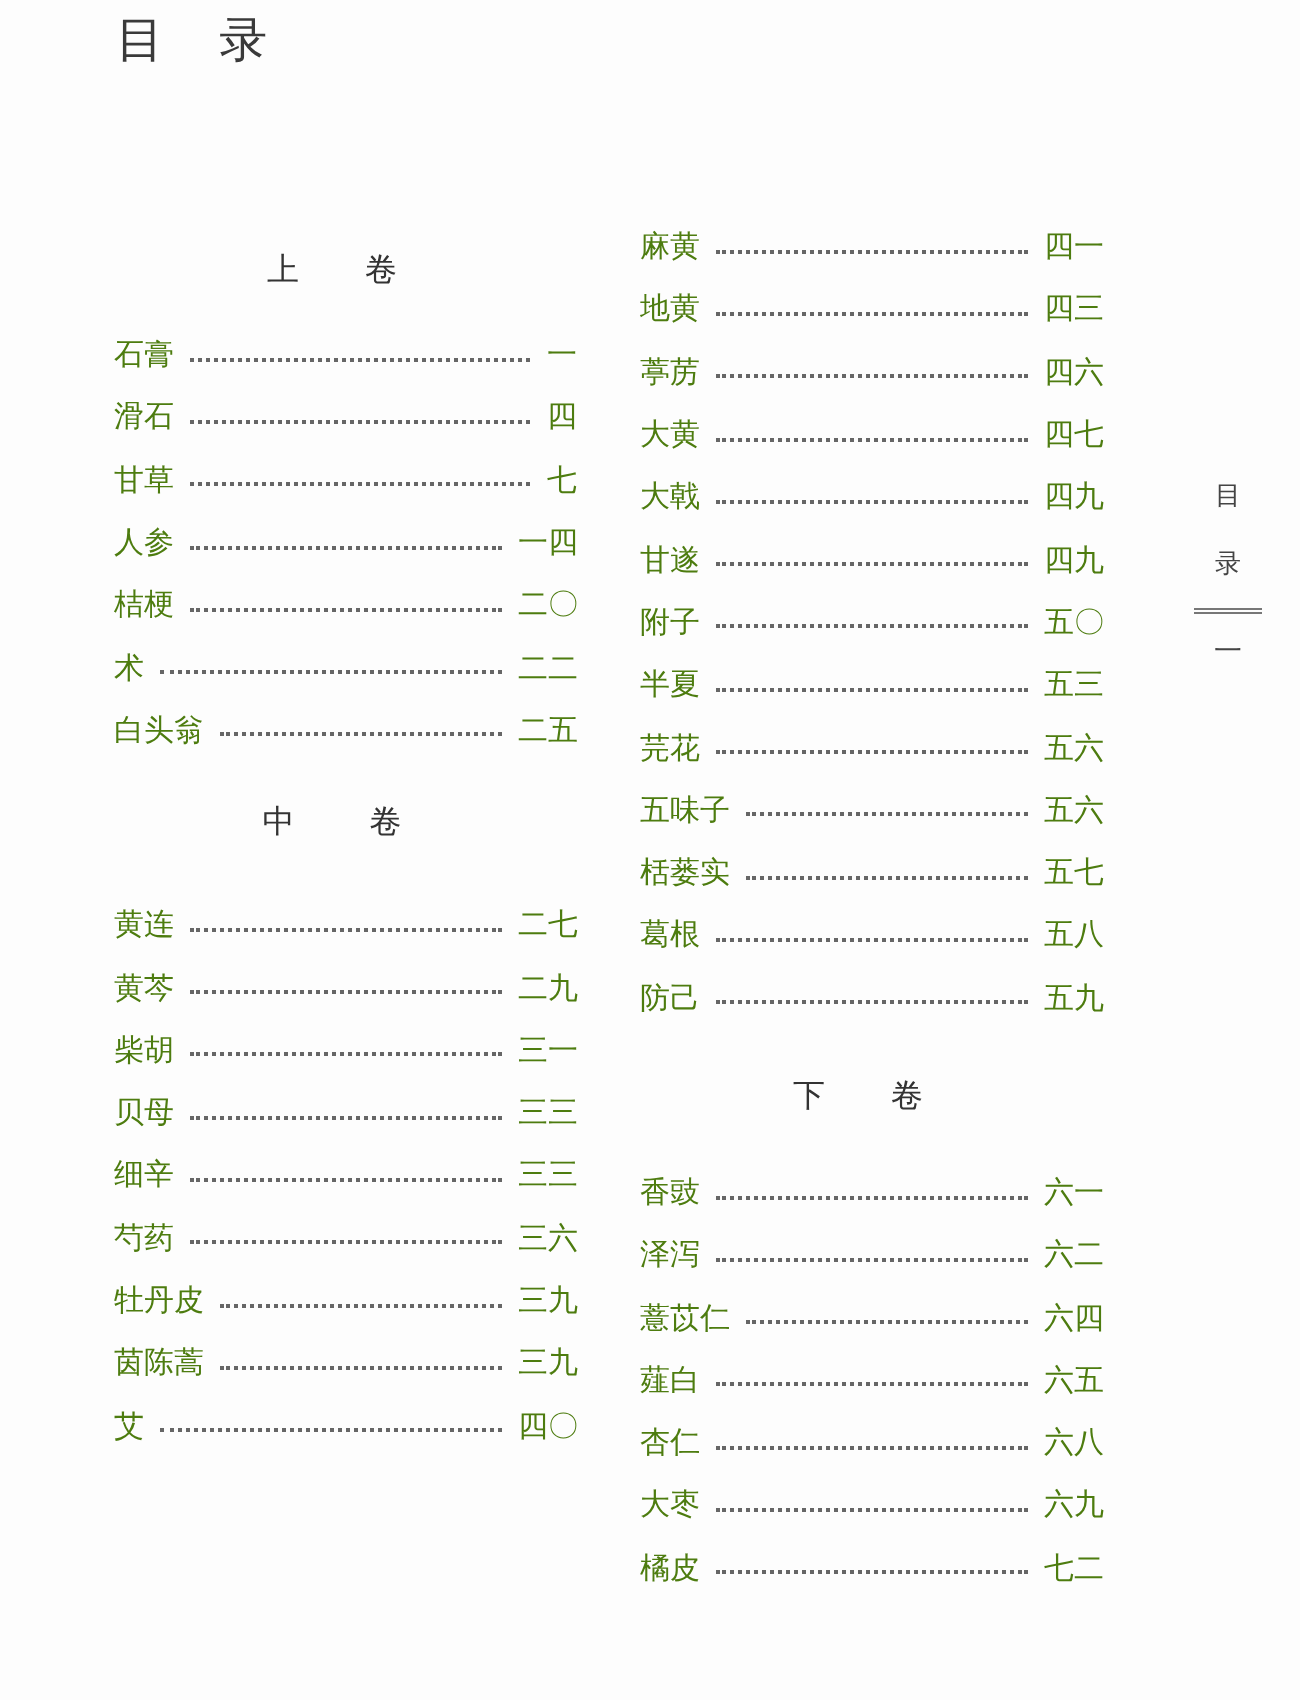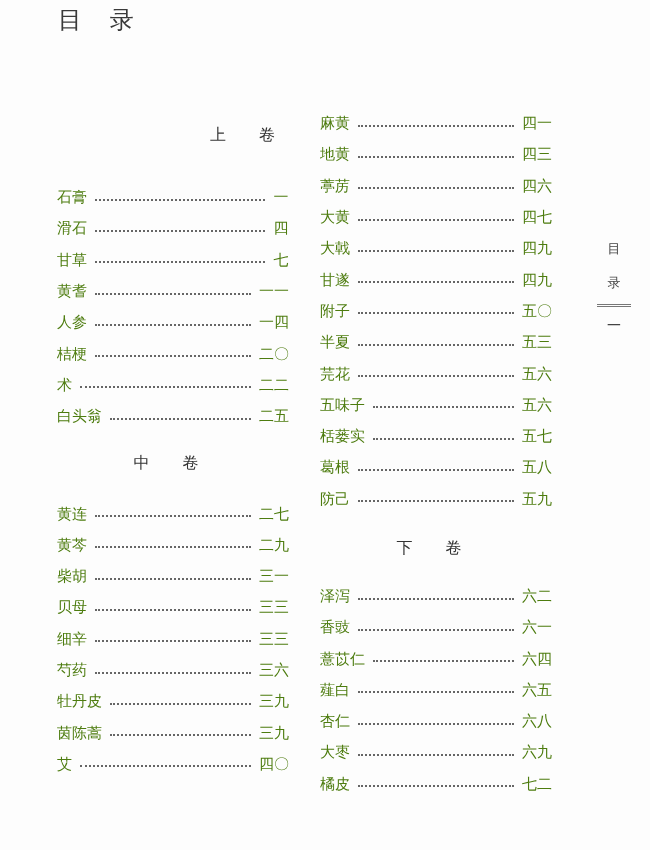--- a/index.html
+++ b/index.html
@@ -84,64 +84,59 @@
       height: 1px;
     }
     .side-tab .num { display: block; font-size: 14px; }
   </style>
 </head>
 <body>
 
 <div class="page-title">目 录</div>
 
 <div class="column col-left">
-  <div class="section-heading" style="margin-bottom:36px;text-align:right;">上 卷</div>
+  <div class="section-heading" style="margin-bottom:16px;">上 卷</div>
 
   <div class="entry">
       <span class="name">石膏</span>
       <span class="leader"></span>
       <span class="page">一</span>
     </div>
   <div class="entry">
       <span class="name">滑石</span>
       <span class="leader"></span>
       <span class="page">四</span>
     </div>
   <div class="entry">
       <span class="name">甘草</span>
       <span class="leader"></span>
       <span class="page">七</span>
     </div>
   <div class="entry">
-      <span class="name">黄耆</span>
-      <span class="leader"></span>
-      <span class="page">一一</span>
-    </div>
-  <div class="entry">
       <span class="name">人参</span>
       <span class="leader"></span>
       <span class="page">一四</span>
     </div>
   <div class="entry">
       <span class="name">桔梗</span>
       <span class="leader"></span>
       <span class="page">二〇</span>
     </div>
   <div class="entry">
       <span class="name">术</span>
       <span class="leader"></span>
       <span class="page">二二</span>
     </div>
   <div class="entry">
       <span class="name">白头翁</span>
       <span class="leader"></span>
       <span class="page">二五</span>
     </div>
 
-  <div class="section-heading" style="margin-top:20px;margin-bottom:24px;">中 卷</div>
+  <div class="section-heading" style="margin-top:20px;margin-bottom:24px;font-family:Liberation Mono, monospace;">中 卷</div>
 
   <div class="entry">
       <span class="name">黄连</span>
       <span class="leader"></span>
       <span class="page">二七</span>
     </div>
   <div class="entry">
       <span class="name">黄芩</span>
       <span class="leader"></span>
       <span class="page">二九</span>
@@ -246,28 +241,28 @@
     </div>
   <div class="entry">
       <span class="name">防己</span>
       <span class="leader"></span>
       <span class="page">五九</span>
     </div>
 
   <div class="section-heading" style="margin-top:22px;margin-bottom:22px;">下 卷</div>
 
   <div class="entry">
+      <span class="name">香豉</span>
+      <span class="leader"></span>
+      <span class="page">六一</span>
+    </div>
+  <div class="entry">
       <span class="name">泽泻</span>
       <span class="leader"></span>
       <span class="page">六二</span>
-    </div>
-  <div class="entry">
-      <span class="name">香豉</span>
-      <span class="leader"></span>
-      <span class="page">六一</span>
     </div>
   <div class="entry">
       <span class="name">薏苡仁</span>
       <span class="leader"></span>
       <span class="page">六四</span>
     </div>
   <div class="entry">
       <span class="name">薤白</span>
       <span class="leader"></span>
       <span class="page">六五</span>

